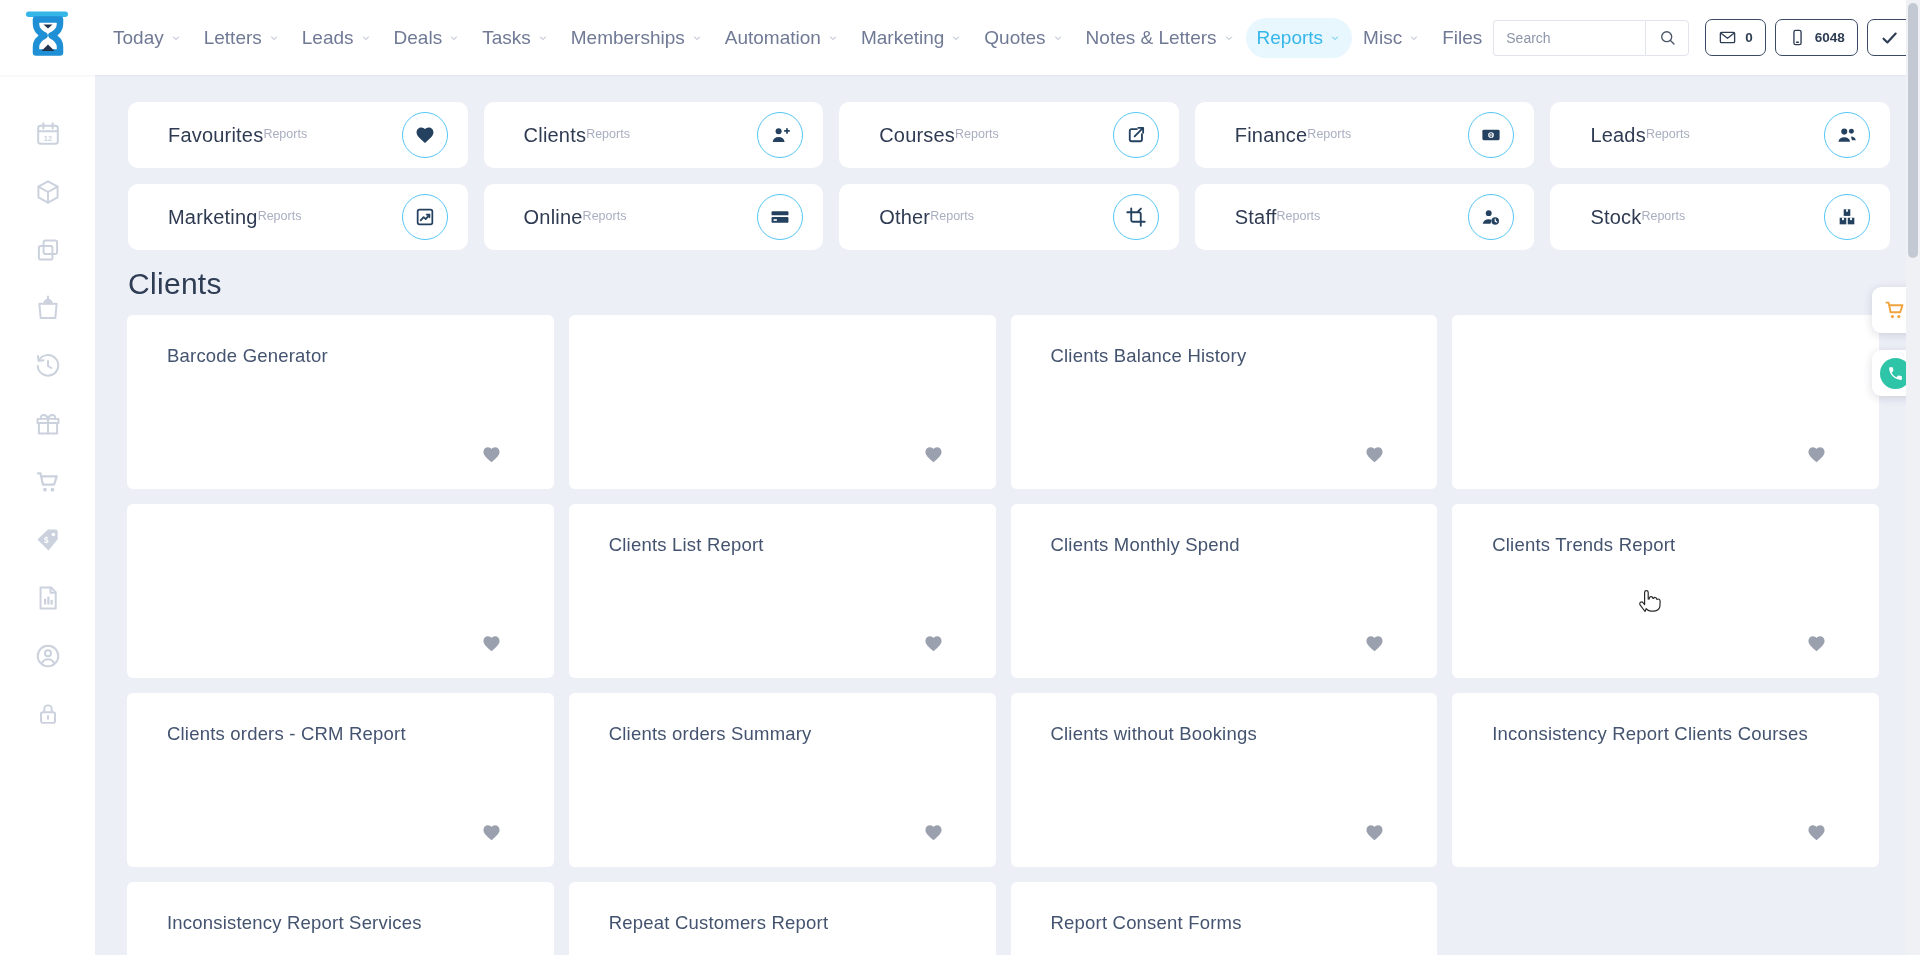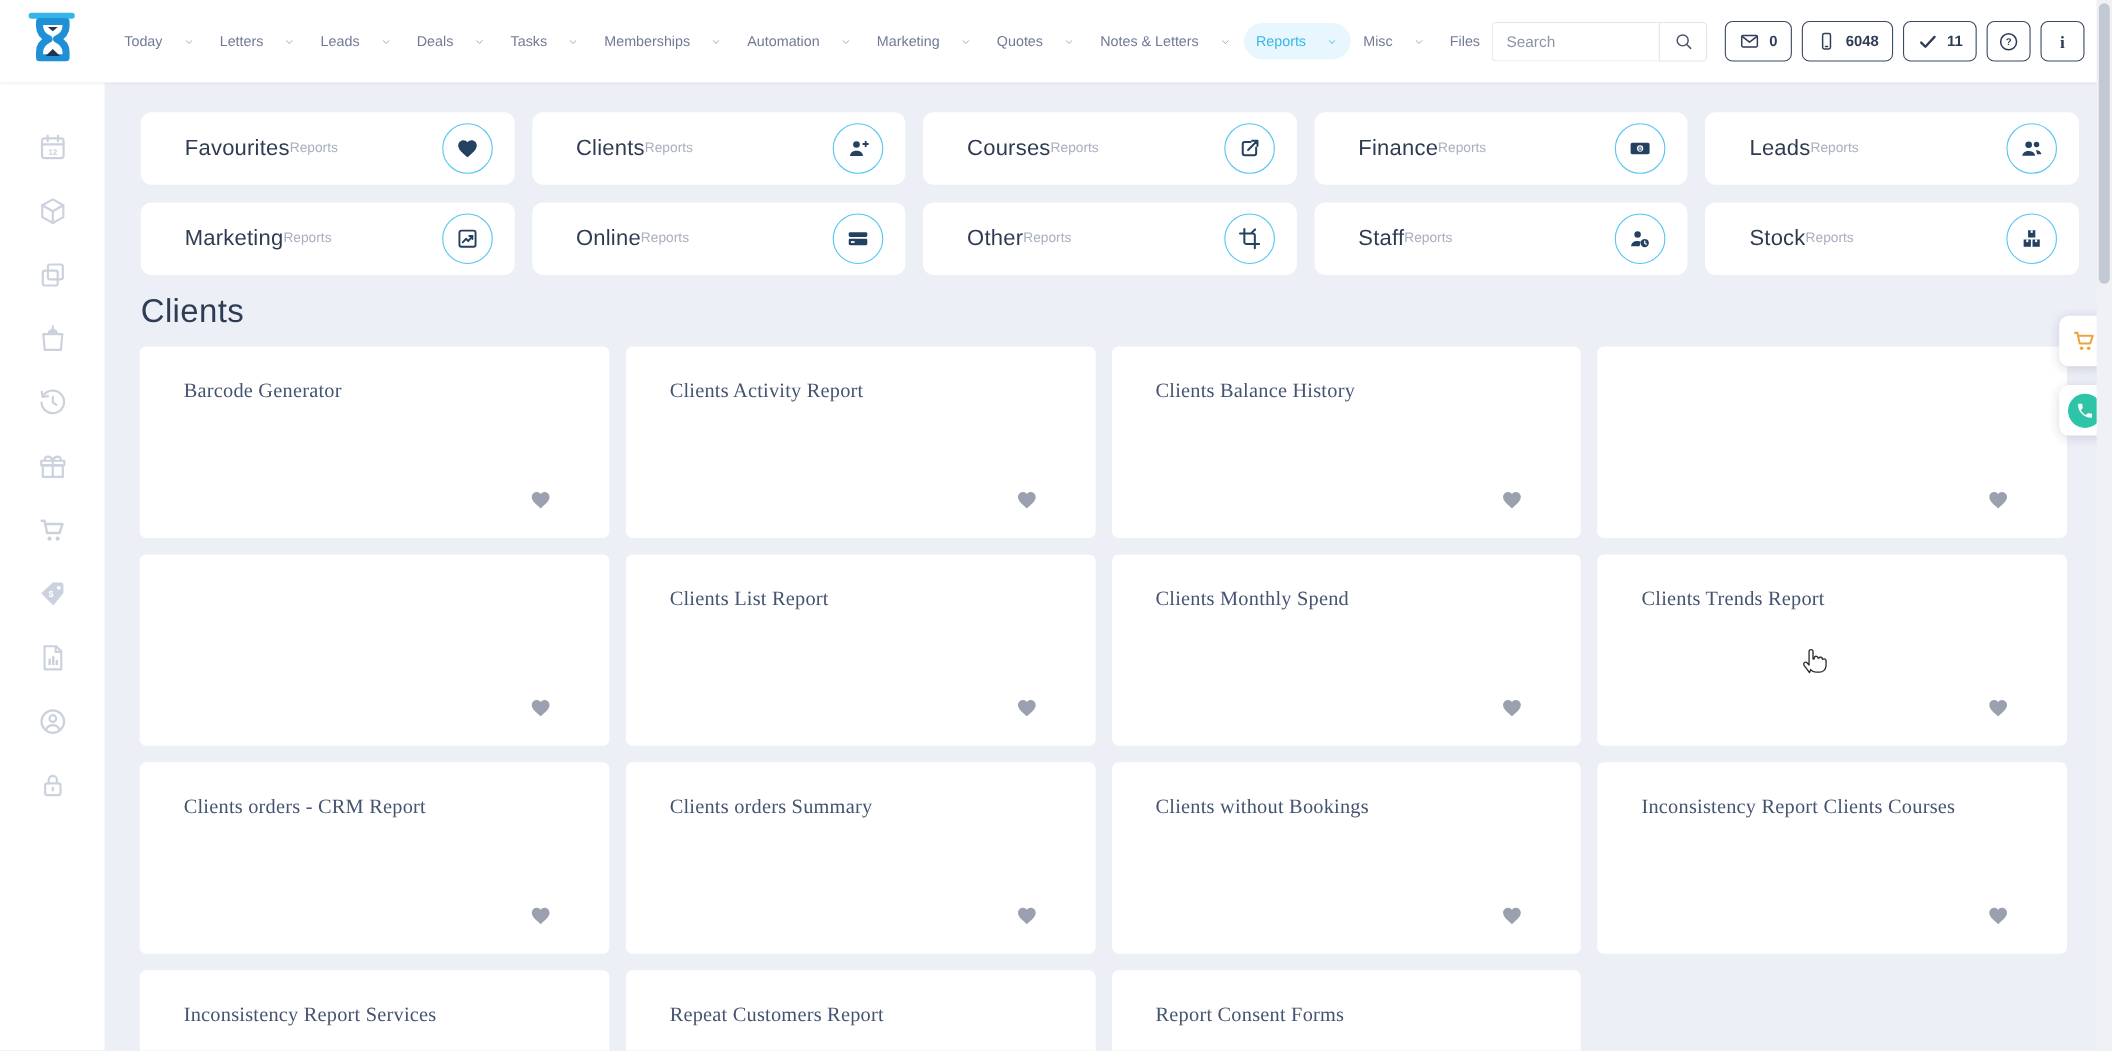--- a/index.html
+++ b/index.html
@@ -5,22 +5,22 @@
   * { box-sizing: border-box; margin: 0; padding: 0; }
   html,body { width:1920px; height:955px; overflow:hidden; }
   body { background:#edeff7; font-family:"Liberation Sans", sans-serif; position:relative; }
   .ic { display:block; }
 
   
   header { position:absolute; top:0; left:0; width:1920px; height:75px; background:#fff;
            display:flex; align-items:center; box-shadow:0 1px 2px rgba(40,50,80,.06); z-index:5; }
   .logo { margin-left:24px; width:48px; height:56px; flex:0 0 auto; }
   nav { display:flex; align-items:center; margin-left:30px; }
-  .nav-item { display:flex; align-items:center; gap:18px; padding:9px 11px; border-radius:20px;
-              color:#707a95; font-size:13px; font-weight:500; cursor:pointer; white-space:nowrap; }
+  .nav-item { display:flex; align-items:center; gap:6px; padding:9px 11px; border-radius:20px;
+              color:#707a95; font-size:19px; font-weight:500; cursor:pointer; white-space:nowrap; }
   .nav-item .chev { width:12px; height:12px; color:#9aa2b8; }
   .nav-item.active { background:#e8f7fd; color:#35b7ea; }
   .nav-item.active .chev { color:#35b7ea; }
   .hsearch { margin-left:auto; display:flex; }
   .hsearch input { width:152px; height:36px; border:1px solid #e1e4ec; border-right:none;
                    border-radius:4px 0 0 4px; padding:0 12px; font-size:14px; color:#39445c; outline:none; }
   .hsearch input::placeholder { color:#8d96a8; }
   .hsearch button { width:44px; height:36px; border:1px solid #e1e4ec; background:#fff;
                     border-radius:0 4px 4px 0; color:#4a5568; display:flex; align-items:center;
                     justify-content:center; cursor:pointer; }
@@ -61,21 +61,21 @@
   .cat-sub { font-size:12.5px; color:#a9aec0; margin-top:3px; }
   .cat-icon { margin-left:auto; width:46px; height:46px; border-radius:50%; border:1.5px solid #56c6f3;
               color:#24415f; display:flex; align-items:center; justify-content:center; flex:0 0 auto; }
   .cat-icon .ic { width:22px; height:22px; }
 
   .section-title { margin:17px 0 0 33px; font-size:30px; font-weight:500; color:#2e3d54; letter-spacing:.3px; }
 
   .report-grid { margin:14px 0 0 32px; width:1752px; display:grid;
                  grid-template-columns:repeat(4,1fr); gap:15px 15px; }
   .report-card { background:#fff; border-radius:6px; height:174px; position:relative;
-                 padding:28px 60px 0 40px; cursor:pointer;font-family:Liberation Serif, serif; }
+                 padding:28px 60px 0 40px; cursor:pointer; }
   .report-title { font-size:18.5px; color:#44536f; font-weight:500; line-height:1.45; letter-spacing:.2px; }
   .report-heart { position:absolute; right:52px; bottom:24px; width:21px; height:21px; color:#9aa0ae; cursor:pointer; }
   .report-heart .ic { width:21px; height:21px; }
 
   
   .float-col { position:absolute; right:2px; top:287px; display:flex; flex-direction:column; gap:17px; z-index:6; }
   .float-btn { width:46px; height:46px; background:#fff; border-radius:9px;
                box-shadow:0 2px 10px rgba(30,40,70,.16); display:flex; align-items:center;
                justify-content:center; cursor:pointer; }
   .float-btn.cart { color:#f0a33c; }
@@ -563,21 +563,20 @@
         <div class="report-title">Barcode Generator</div>
         <div class="report-heart">
           <svg class="ic" viewBox="0 0 24 24">
             <g fill="none" stroke="currentColor" stroke-width="1.7" stroke-linecap="round" stroke-linejoin="round">
               <path d="M12 20.8l-1.3-1.2C6 15.5 2.8 12.6 2.8 9c0-2.9 2.3-5.2 5.2-5.2 1.6 0 3.2.8 4 2 .8-1.2 2.4-2 4-2 2.9 0 5.2 2.3 5.2 5.2 0 3.6-3.2 6.5-7.9 10.6z" fill="currentColor" stroke="none"></path>
             </g>
           </svg>
         </div>
       </div>
       <div class="report-card">
-        <div class="report-title">Clients Activity Report</div>
         <div class="report-heart">
           <svg class="ic" viewBox="0 0 24 24">
             <g fill="none" stroke="currentColor" stroke-width="1.7" stroke-linecap="round" stroke-linejoin="round">
               <path d="M12 20.8l-1.3-1.2C6 15.5 2.8 12.6 2.8 9c0-2.9 2.3-5.2 5.2-5.2 1.6 0 3.2.8 4 2 .8-1.2 2.4-2 4-2 2.9 0 5.2 2.3 5.2 5.2 0 3.6-3.2 6.5-7.9 10.6z" fill="currentColor" stroke="none"></path>
             </g>
           </svg>
         </div>
       </div>
       <div class="report-card">
         <div class="report-title">Clients Balance History</div>

